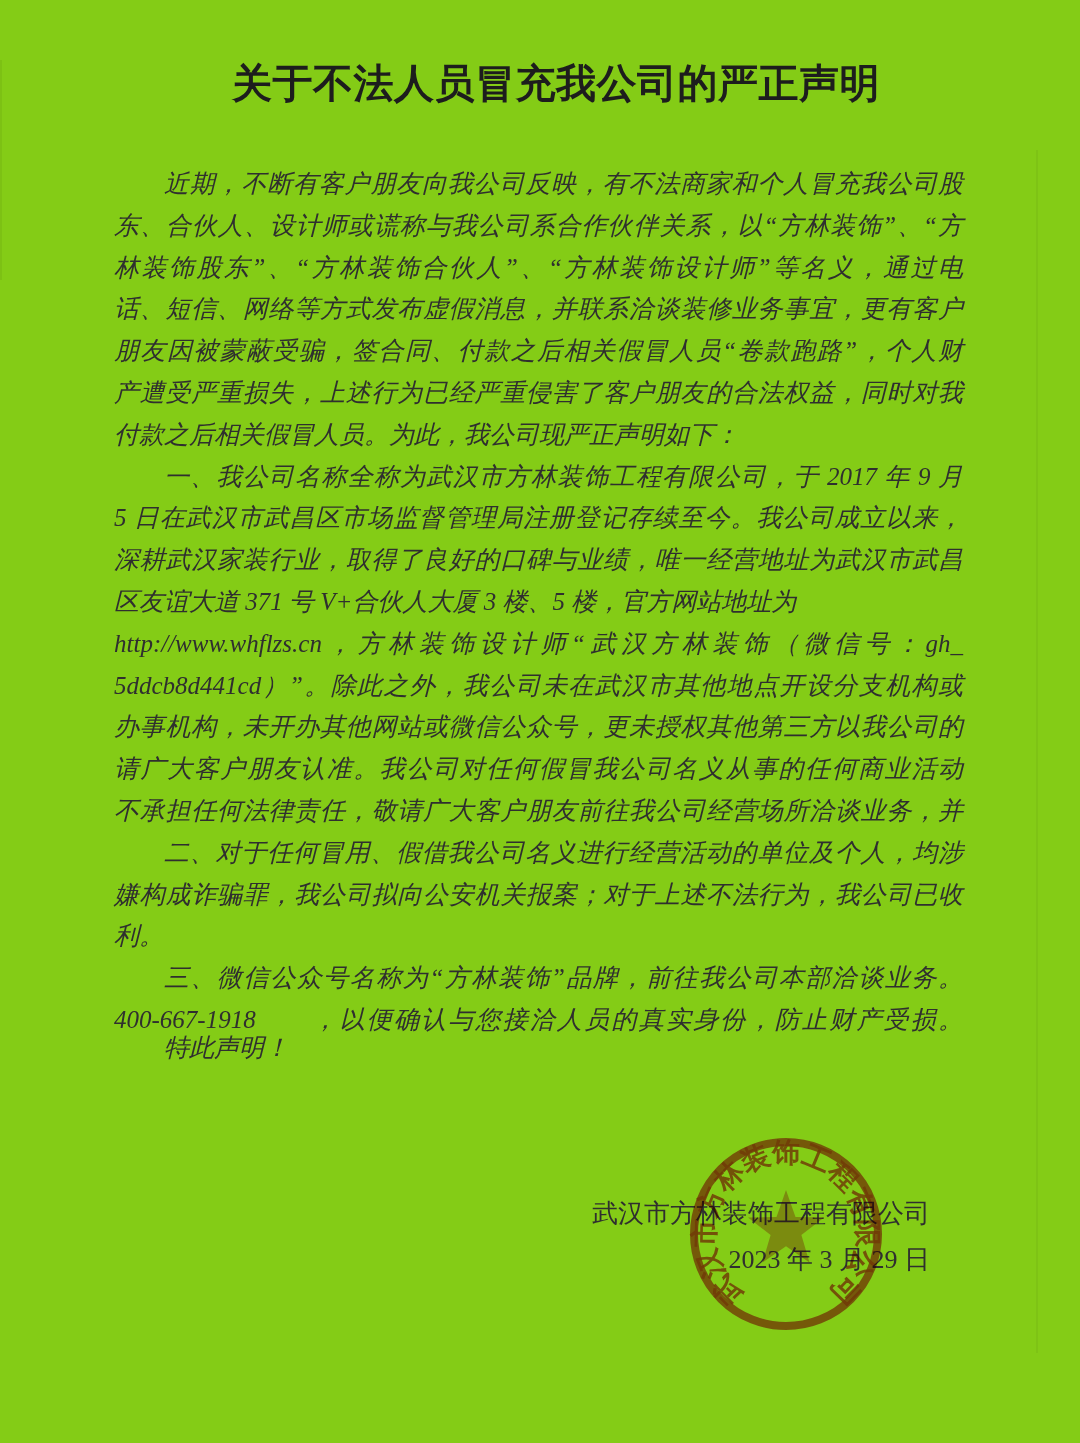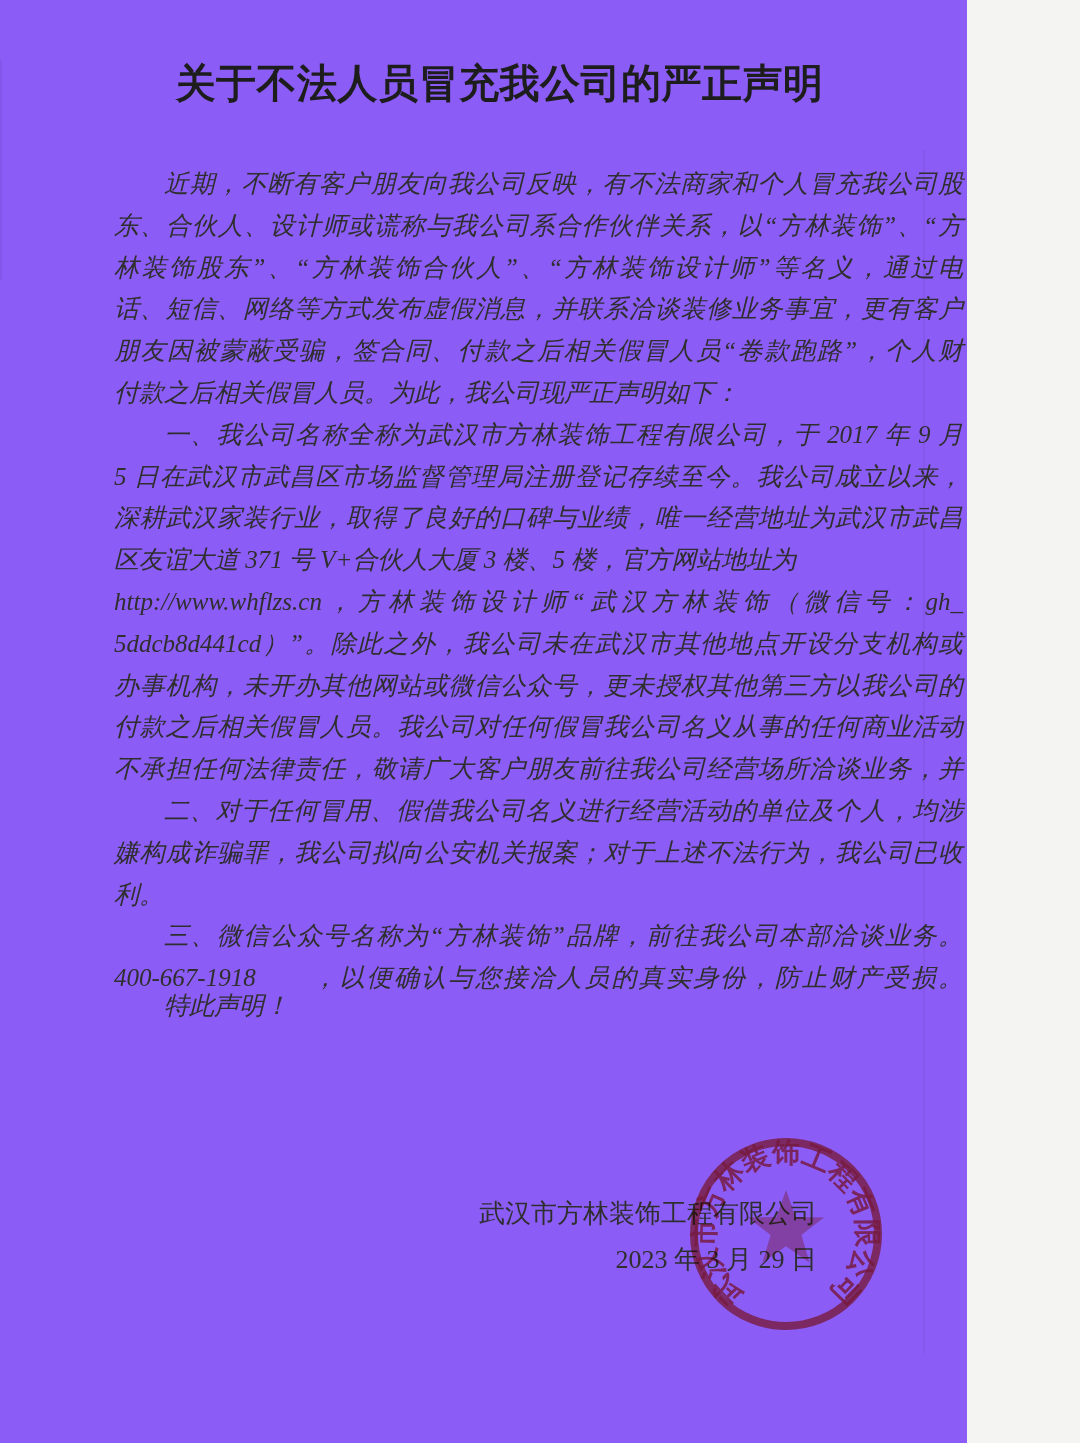--- a/index.html
+++ b/index.html
@@ -2,22 +2,22 @@
 <html lang="zh"><head>
 <meta charset="utf-8">
 <style>
   html,body{margin:0;padding:0;}
   body{
     width:1080px;height:1443px;
     background:#f4f4f2;
     font-family:"Liberation Serif","DejaVu Serif",serif;
   }
   .page{
-    position:relative;width:967px;height:1443px;overflow:hidden;
-    background:#8b5cf6;
+    position:relative;width:1080px;height:1443px;overflow:hidden;
+    background:#84cc16;
     color:#2e2e2e;
   }
   
   .scan-edge-right{
     position:absolute;right:42px;top:150px;bottom:90px;width:2px;
     background:rgba(0,0,0,0.045);
   }
   .scan-edge-left{
     position:absolute;left:0;top:60px;height:220px;width:2px;
     background:rgba(0,0,0,0.05);
@@ -59,30 +59,31 @@
 
   <div class="doc-title">关于不法人员冒充我公司的严正声明</div>
 
   <div class="doc-body">
 
     <div class="line jl ind">近期，不断有客户朋友向我公司反映，有不法商家和个人冒充我公司股</div>
     <div class="line jl">东、合伙人、设计师或谎称与我公司系合作伙伴关系，以“方林装饰”、“方</div>
     <div class="line jl">林装饰股东”、“方林装饰合伙人”、“方林装饰设计师”等名义，通过电</div>
     <div class="line jl">话、短信、网络等方式发布虚假消息，并联系洽谈装修业务事宜，更有客户</div>
     <div class="line jl">朋友因被蒙蔽受骗，签合同、付款之后相关假冒人员“卷款跑路”，个人财</div>
+    <div class="line jl">产遭受严重损失，上述行为已经严重侵害了客户朋友的合法权益，同时对我</div>
     <div class="line">付款之后相关假冒人员。为此，我公司现严正声明如下：</div>
 
     <div class="line jl ind">一、我公司名称全称为武汉市方林装饰工程有限公司，于 2017 年 9 月</div>
     <div class="line jl">5 日在武汉市武昌区市场监督管理局注册登记存续至今。我公司成立以来，</div>
     <div class="line jl">深耕武汉家装行业，取得了良好的口碑与业绩，唯一经营地址为武汉市武昌</div>
     <div class="line">区友谊大道 371 号 V+合伙人大厦 3 楼、5 楼，官方网站地址为</div>
     <div class="line jl">http://www.whflzs.cn，方林装饰设计师“武汉方林装饰（微信号：gh_</div>
     <div class="line jl">5ddcb8d441cd）”。除此之外，我公司未在武汉市其他地点开设分支机构或</div>
     <div class="line jl">办事机构，未开办其他网站或微信公众号，更未授权其他第三方以我公司的</div>
-    <div class="line jl">付款之后相关假冒人员。我公司对任何假冒我公司名义从事的任何商业活动</div>
+    <div class="line jl">请广大客户朋友认准。我公司对任何假冒我公司名义从事的任何商业活动</div>
     <div class="line jl">不承担任何法律责任，敬请广大客户朋友前往我公司经营场所洽谈业务，并</div>
 
     <div class="line jl ind">二、对于任何冒用、假借我公司名义进行经营活动的单位及个人，均涉</div>
     <div class="line jl">嫌构成诈骗罪，我公司拟向公安机关报案；对于上述不法行为，我公司已收</div>
     <div class="line">利。</div>
 
     <div class="line jl ind">三、微信公众号名称为“方林装饰”品牌，前往我公司本部洽谈业务。</div>
     <div class="line jl">400-667-1918　　，以便确认与您接洽人员的真实身份，防止财产受损。</div>
 
     <div class="line ind closing">特此声明！</div>

